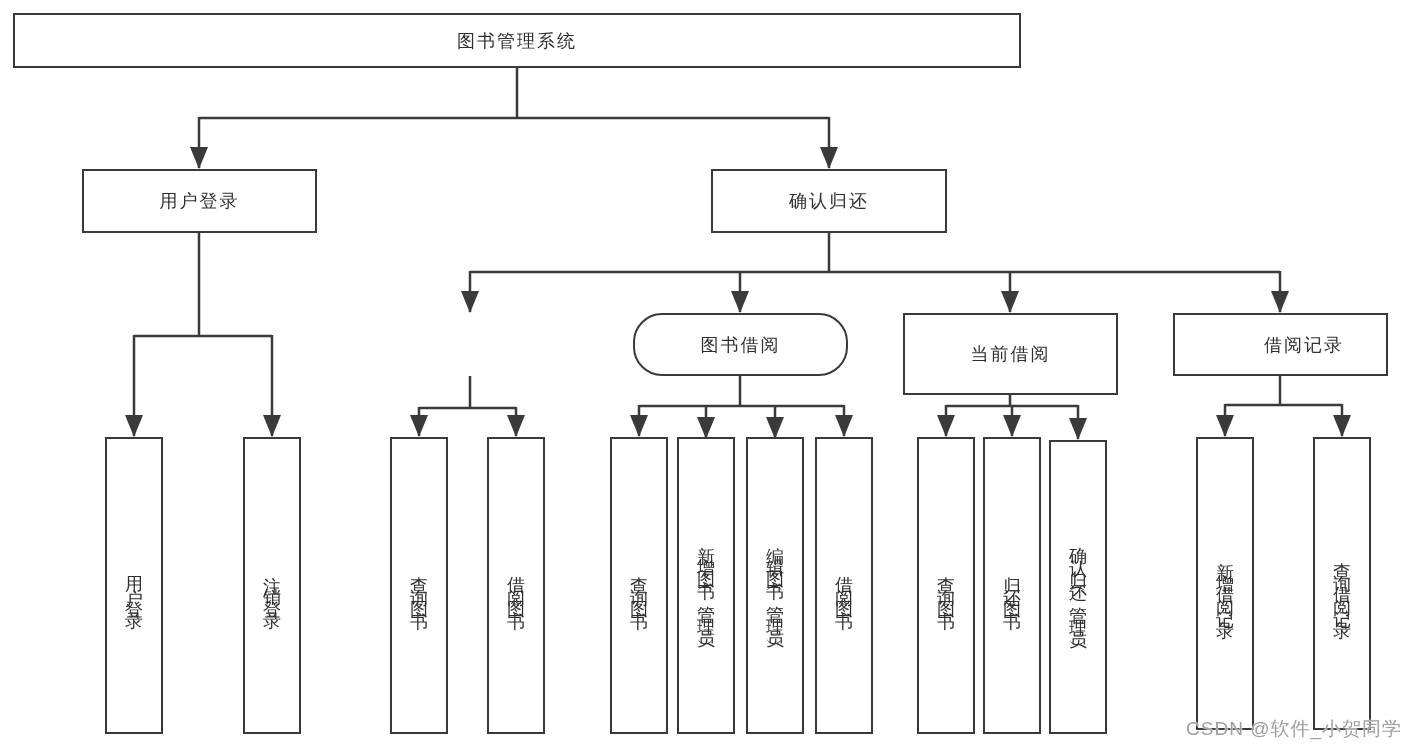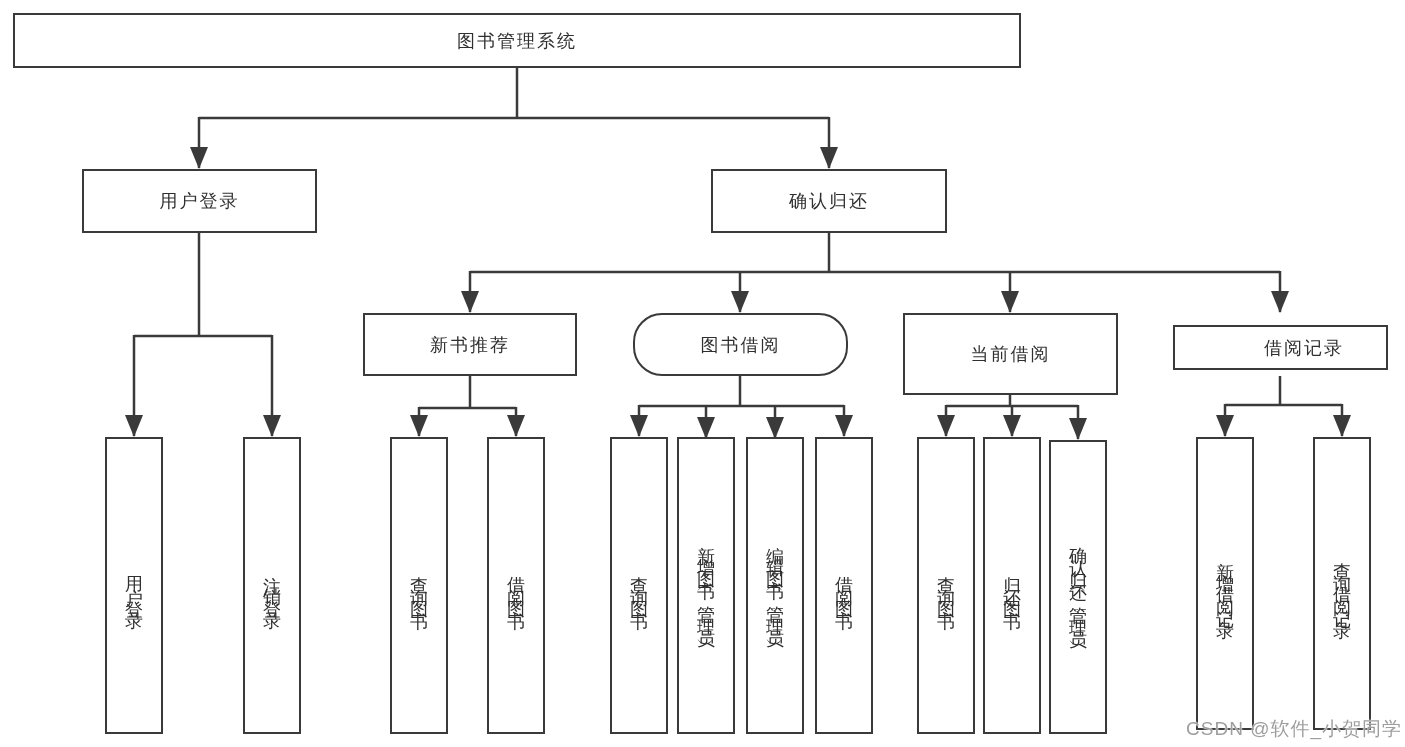--- a/index.html
+++ b/index.html
@@ -119,30 +119,27 @@
     <span>图书管理系统</span>
   </div>
 
   <div class="box hbox" style="left:82px; top:169px; width:235px; height:64px;">
     <span>用户登录</span>
   </div>
   <div class="box hbox" style="left:711px; top:169px; width:236px; height:64px;">
     <span>确认归还</span>
   </div>
 
-  <div class="box hbox" style="left:363px; top:313px; width:214px; height:63px;">
-    <span>新书推荐</span>
-  </div>
   <div class="box hbox" style="left:633px; top:313px; width:215px; height:63px;border-radius:29px;">
     <span>图书借阅</span>
   </div>
   <div class="box hbox" style="left:903px; top:313px; width:215px; height:82px;">
     <span>当前借阅</span>
   </div>
-  <div class="box hbox" style="left:1173px; top:325px; width:215px; height:45px;padding-left:47px;">
+  <div class="box hbox" style="left:1173px; top:313px; width:215px; height:63px;padding-left:47px;">
     <span>借阅记录</span>
   </div>
 
   <div class="box vbox" style="left:105px; top:437px; height:297px;">
     <span class="vtext">用户登录</span>
   </div>
   <div class="box vbox" style="left:243px; top:437px; height:297px;">
     <span class="vtext">注销登录</span>
   </div>
 

